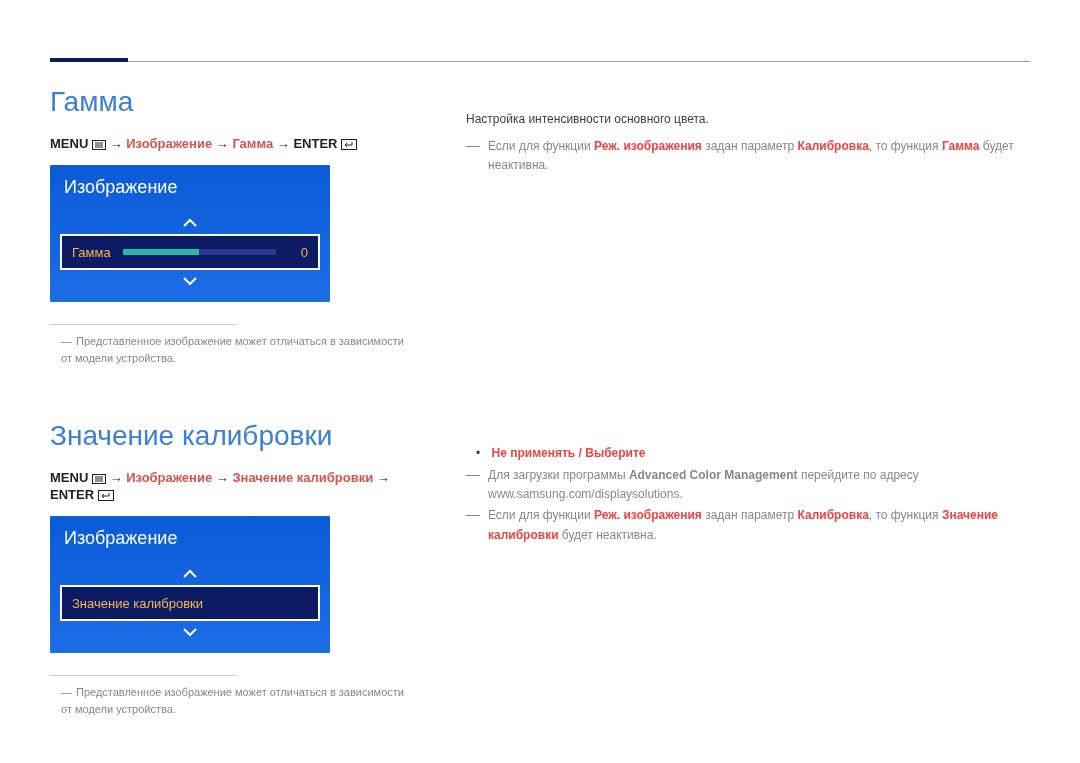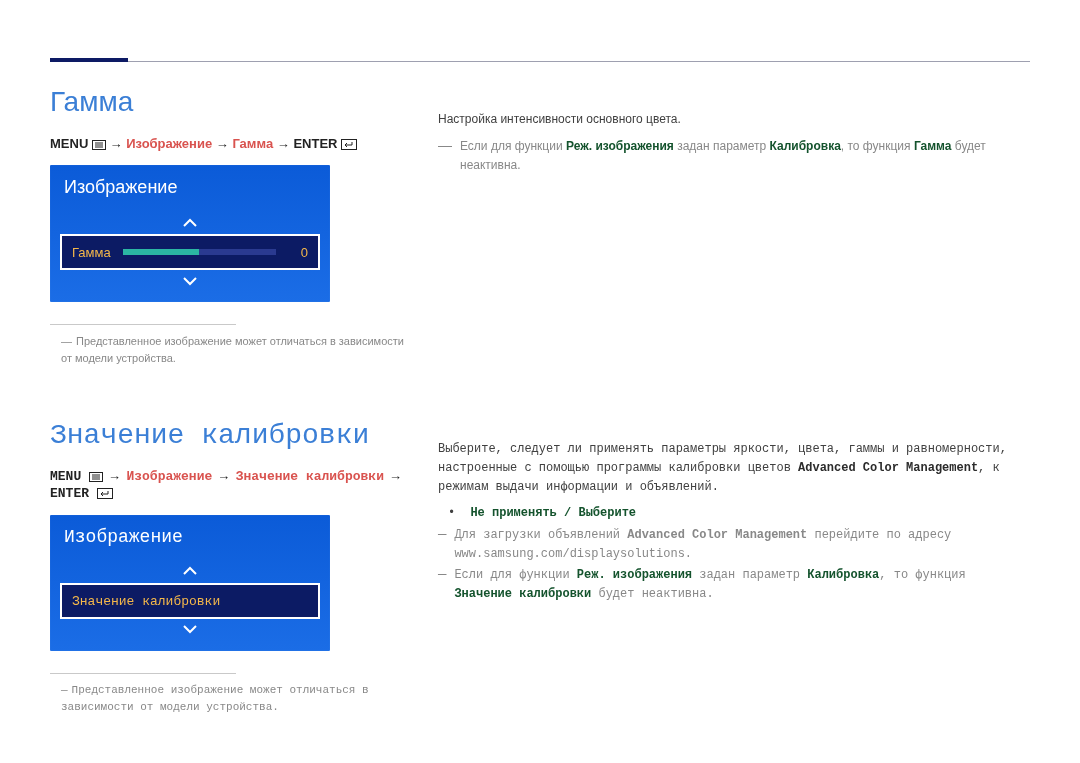--- a/index.html
+++ b/index.html
@@ -24,21 +24,21 @@
     background: #0d1a64;
   }
   .rule-thin {
     flex: 1;
     height: 1px;
     background: #9ea0b0;
     margin-left: 0;
   }
   .columns {
     display: flex;
-    gap: 28px;
+    gap: 56px;
   }
   .col-left {
     width: 360px;
   }
   .col-right {
     flex: 1;
     padding-top: 48px;
   }
   h1.section-title {
     color: #3b7fd6;
@@ -129,21 +129,21 @@
     margin: 0 0 8px 0;
   }
   .note-line {
     display: flex;
     font-size: 12px;
     color: #888;
     line-height: 1.6;
     margin: 2px 0;
   }
   .note-line .em { color: #888; margin-right: 8px; font-size: 14px; line-height:1.2;}
-  .red-bold { color: #14532d; font-weight: bold; }
+  .red-bold { color: #ef4444; font-weight: bold; }
   .bold-dark { color: #2b2b2b; font-weight: bold; }
   .bullet-line {
     font-size: 12px;
     margin: 6px 0 6px 10px;
   }
   .bullet-line::before {
     content: "•";
     margin-right: 8px;
     color: #404040;
   }
@@ -221,21 +221,21 @@
       <p class="right-para">Настройка интенсивности основного цвета.</p>
       <div class="note-line">
         <span class="em">―</span>
         <span>
           <span>Если для функции </span><span class="red-bold">Реж. изображения</span><span> задан параметр </span><span class="red-bold">Калибровка</span><span>, то функция </span><span class="red-bold">Гамма</span><span> будет неактивна.</span>
         </span>
       </div>
     </div>
   </div>
 
-  <div class="columns" style="margin-top:30px;font-family:Liberation Mono, monospace;">
+  <div class="columns" style="margin-top:30px;">
     <div class="col-left">
       <h1 class="section-title">Значение калибровки</h1>
 
       <div class="breadcrumb">
         <span>MENU</span>
         <span class="icon-box">
           <svg width="14" height="10" viewBox="0 0 14 10">
               <rect x="0.5" y="0.5" width="13" height="9" fill="none" stroke="#222"></rect>
               <line x1="3" y1="3" x2="11" y2="3" stroke="#222"></line>
               <line x1="3" y1="5" x2="11" y2="5" stroke="#222"></line>
@@ -274,30 +274,27 @@
         </div>
       </div>
 
       <div class="short-rule"></div>
       <div class="caption">
         <span class="dash">―</span><span>Представленное изображение может отличаться в зависимости от модели устройства.</span>
       </div>
     </div>
 
     <div class="col-right section2-right">
-      <p class="right-para">
-        <span>Выберите, следует ли применять параметры яркости, цвета, гаммы и равномерности, настроенные с помощью программы калибровки цветов </span><span class="bold-dark">Advanced Color Management</span><span>, к режимам выдачи информации и объявлений.</span>
-      </p>
       <div class="bullet-line">
         <span class="red-bold">Не применять / Выберите</span>
       </div>
       <div class="note-line">
         <span class="em">―</span>
         <span>
-          <span>Для загрузки объявлений </span><span class="bold-dark" style="color:#888;font-weight:bold;">Advanced Color Management</span><span> перейдите по адресу www.samsung.com/displaysolutions.</span>
+          <span>Для загрузки программы </span><span class="bold-dark" style="color:#888;font-weight:bold;">Advanced Color Management</span><span> перейдите по адресу www.samsung.com/displaysolutions.</span>
         </span>
       </div>
       <div class="note-line">
         <span class="em">―</span>
         <span>
           <span>Если для функции </span><span class="red-bold">Реж. изображения</span><span> задан параметр </span><span class="red-bold">Калибровка</span><span>, то функция </span><span class="red-bold">Значение калибровки</span><span> будет неактивна.</span>
         </span>
       </div>
     </div>
   </div>

